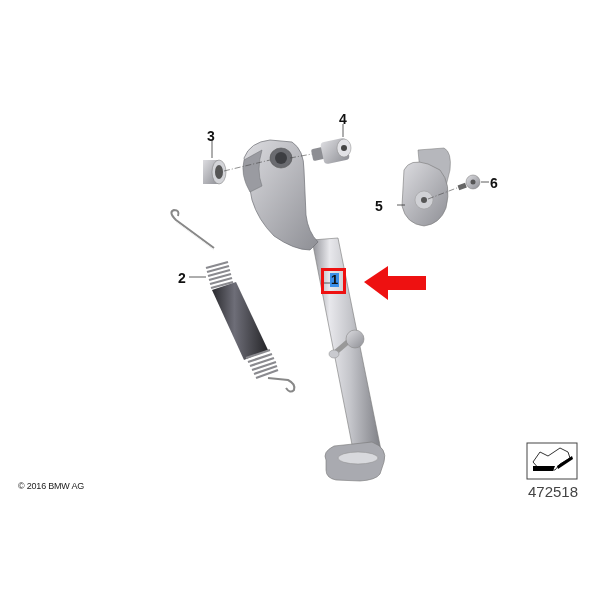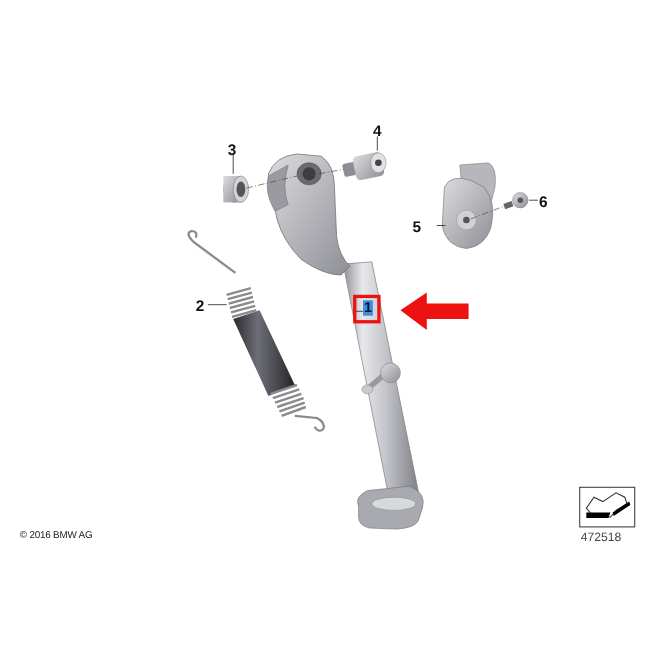--- a/index.html
+++ b/index.html
@@ -1,20 +1,20 @@
 <!DOCTYPE html>
 <html><head>
 <meta charset="utf-8">
 <style>
   html, body { margin:0; padding:0; background:#ffffff; }
   body { width:600px; height:600px; position:relative; overflow:hidden; font-family:"Liberation Sans", sans-serif; }
   .canvas { position:absolute; left:0; top:0; width:600px; height:600px; }
   .callout { position:absolute; font-weight:bold; font-size:14px; color:#111; line-height:1; }
   .copyright { position:absolute; left:18px; top:481px; font-size:9px; color:#222; letter-spacing:-0.2px; }
-  .diagram-id { position:absolute; left:528px; top:483px; font-size:11px; color:#444; }
+  .diagram-id { position:absolute; left:528px; top:483px; font-size:15px; color:#444; }
   .hl-box { position:absolute; left:321px; top:268px; width:25px; height:26px; border:3px solid #ee1111; box-sizing:border-box; }
   .hl-num { position:absolute; left:330px; top:273px; font-size:13px; font-weight:bold; color:#111; background:#3b8ee8; padding:0 1px; line-height:14px; }
 </style>
 </head>
 <body>
 
 <svg class="canvas" viewBox="0 0 600 600" xmlns="http://www.w3.org/2000/svg">
   <defs>
     <linearGradient id="tube" x1="0" y1="0" x2="1" y2="0">
       <stop offset="0" stop-color="#8f9096"></stop>

